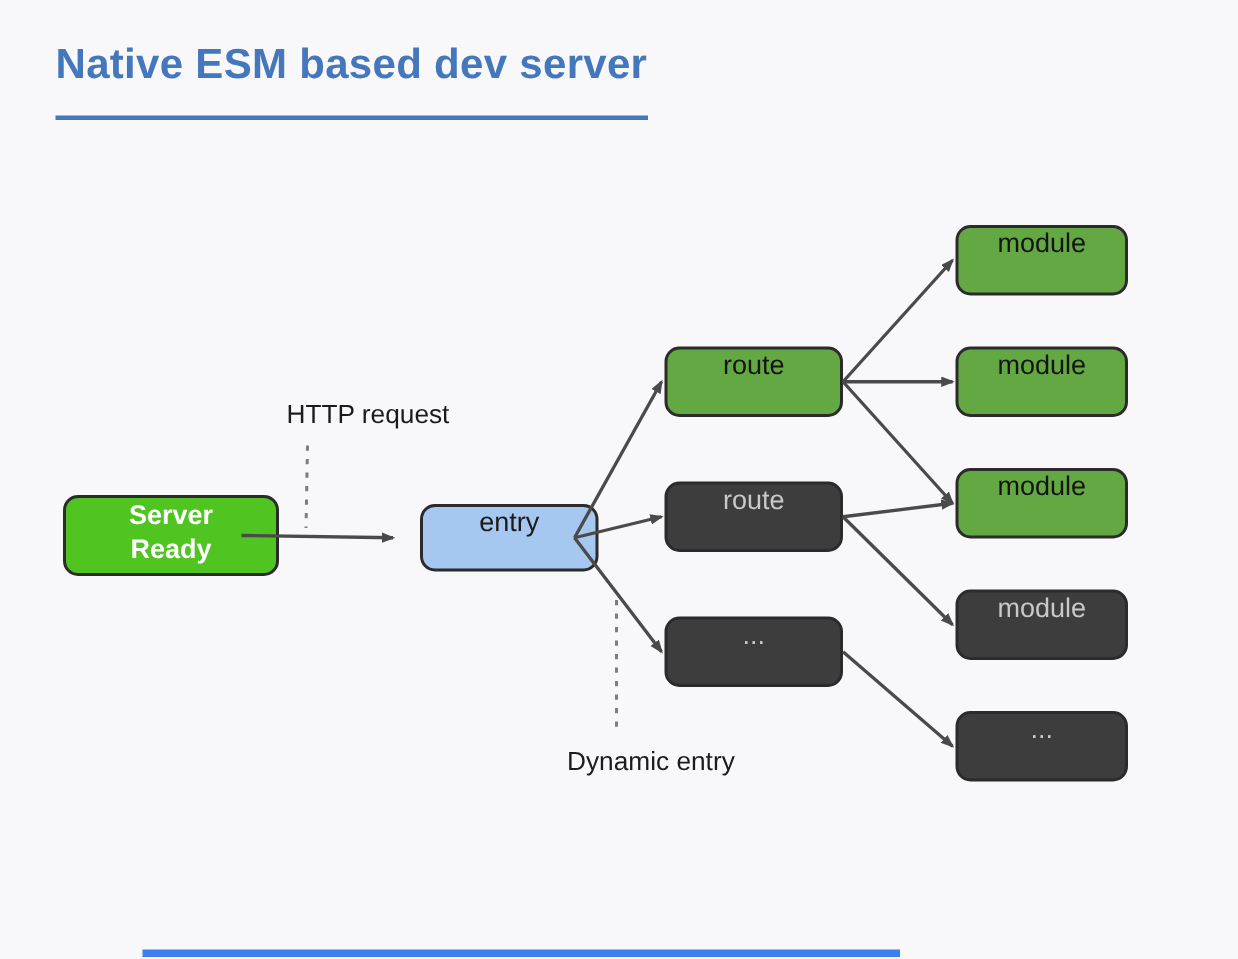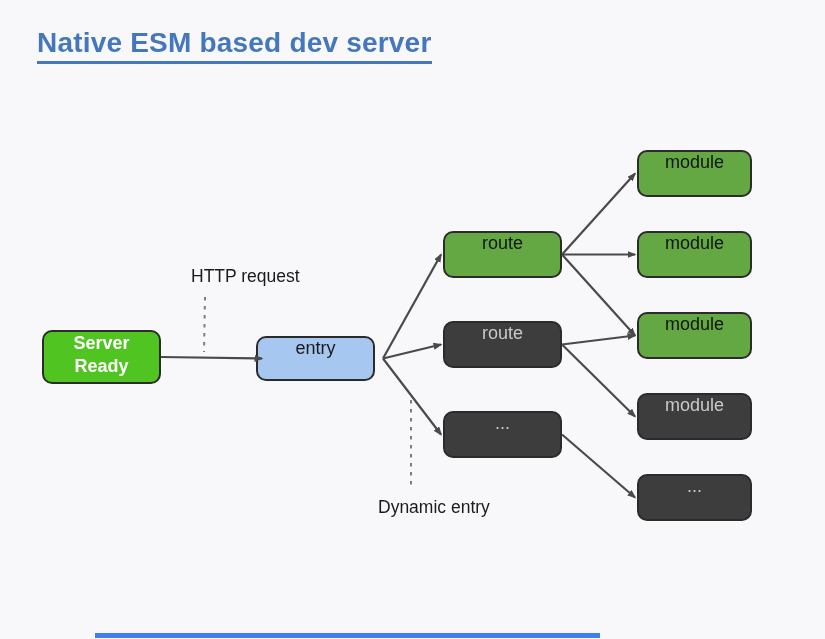--- a/index.html
+++ b/index.html
@@ -18,21 +18,21 @@
   
   .title {
     position: absolute;
     left: 37px;
     top: 28px;
     font-size: 28px;
     font-weight: bold;
     color: #4577bd;
     letter-spacing: 0.2px;
     border-bottom: 3px solid #4577bd;
-    padding-bottom: 2px;
+    padding-bottom: 18px;
     line-height: 1.1;
   }
   
   .node {
     position: absolute;
     box-sizing: border-box;
     border: 2px solid #2b2b2b;
     border-radius: 10px;
     display: flex;
     justify-content: center;
@@ -54,22 +54,22 @@
   }
   .v-green {
     background: #64a843;
     color: #141414;
   }
   .v-dark {
     background: #3d3d3d;
     color: #c9c9c9;
   }
   
-  #n-server  { left: 42px;  top: 330px; width: 119px; height: 54px; }
-  #n-entry   { left: 256px; top: 336px; width: 119px; height: 45px; }
+  #n-server  { left: 42px;  top: 330px; width: 144px; height: 54px; }
+  #n-entry   { left: 280px; top: 336px; width: 119px; height: 45px; }
   #n-route1  { left: 443px; top: 231px; width: 119px; height: 47px; }
   #n-route2  { left: 443px; top: 321px; width: 119px; height: 47px; }
   #n-dotsmid { left: 443px; top: 411px; width: 119px; height: 47px; }
   #n-mod1    { left: 637px; top: 150px; width: 115px; height: 47px; }
   #n-mod2    { left: 637px; top: 231px; width: 115px; height: 47px; }
   #n-mod3    { left: 637px; top: 312px; width: 115px; height: 47px; }
   #n-mod4    { left: 637px; top: 393px; width: 115px; height: 47px; }
   #n-dotsend { left: 637px; top: 474px; width: 115px; height: 47px; }
 
   

